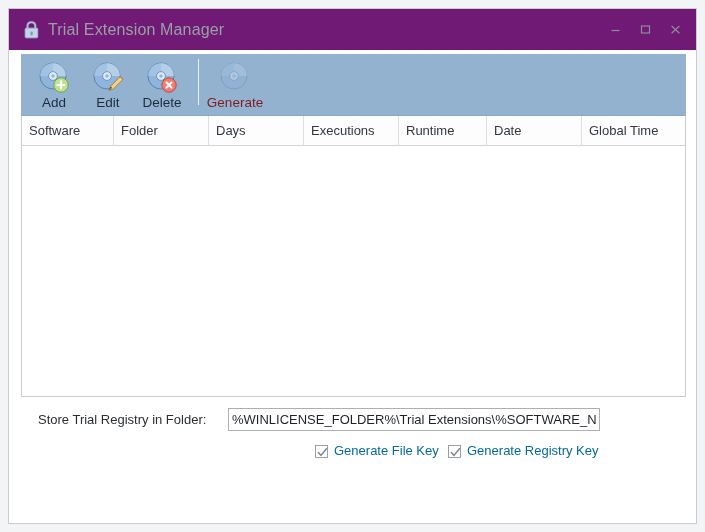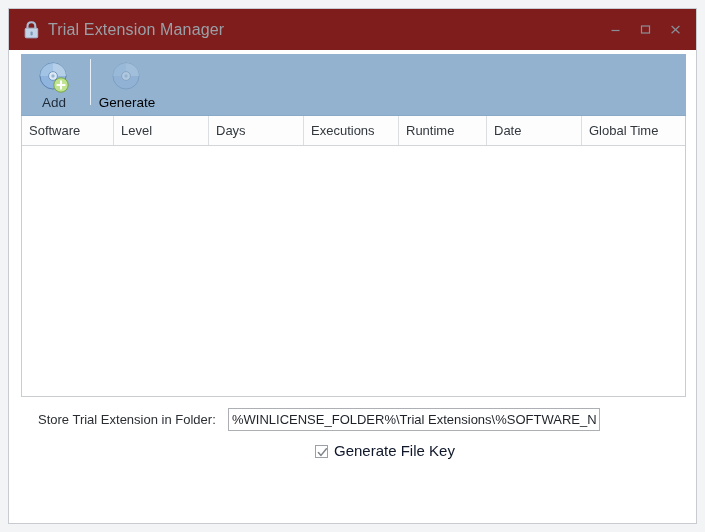--- a/index.html
+++ b/index.html
@@ -34,21 +34,21 @@
     border: 1px solid #c8ccd1;
     box-sizing: border-box;
   }
 
   
   .titlebar {
     position: absolute;
     left: 0; top: 0;
     width: 100%;
     height: 41px;
-    background: #7f1d1d;
+    background: #701a75;
     box-sizing: border-box;
   }
   .title-icon {
     position: absolute;
     left: 13px;
     top: 11px;
     width: 19px;
     height: 20px;
   }
   .title-text {
@@ -117,21 +117,21 @@
     height: 32px;
     position: relative;
   }
   .tb-btn .lbl {
     margin-top: 2px;
     font-size: 13.5px;
     color: #1f2b38;
     white-space: nowrap;
     line-height: 16px;
   }
-  .tb-btn.disabled .lbl { color: #000000; }
+  .tb-btn.disabled .lbl { color: #7f1d1d; }
   .tb-btn.disabled .ico { opacity: 0.42; }
   .tb-sep {
     width: 1px;
     height: 46px;
     background: #e8eef5;
     margin: 5px 9px 0 9px;
   }
 
   
   .grid {
@@ -238,22 +238,22 @@
     position: relative;
     flex: none;
   }
   .chk-box svg {
     position: absolute;
     left: 1px;
     top: 1px;
   }
   .chk-label {
     margin-left: 6px;
-    font-size: 15px;
-    color: #0f172a;
+    font-size: 13px;
+    color: #0369a1;
     white-space: nowrap;
     line-height: 16px;
   }
 
   
   .statusbar {
     position: absolute;
     left: 0;
     bottom: 0;
     width: 100%;
@@ -337,21 +337,50 @@
               <path d="M2 15 A13 13 0 0 1 15 2 L15 15 Z" fill="#aac9e6" opacity="0.7"></path>
               <circle cx="15" cy="15" r="4.4" fill="#dce9f5" stroke="#6b8fb8" stroke-width="0.9"></circle>
               <circle cx="15" cy="15" r="1.7" fill="#9ab6d4"></circle>
               <circle cx="23" cy="24" r="7.2" fill="#bfe38e" stroke="#78a646" stroke-width="1"></circle>
               <path d="M23 20.4 V27.6 M19.4 24 H26.6" stroke="#ffffff" stroke-width="2.1" stroke-linecap="round"></path>
             </svg>
           </span>
           <span class="lbl">Add</span>
         </div>
 
-
+        <div class="tb-btn">
+          <span class="ico">
+            <svg class="disc-ico" width="32" height="32" viewBox="0 0 32 32" xmlns="http://www.w3.org/2000/svg">
+              <circle cx="15" cy="15" r="13" fill="#8fb4dd" stroke="#5b82ad" stroke-width="1"></circle>
+              <path d="M15 2 A13 13 0 0 1 28 15 L15 15 Z" fill="#bcd3ea" opacity="0.85"></path>
+              <path d="M2 15 A13 13 0 0 1 15 2 L15 15 Z" fill="#aac9e6" opacity="0.7"></path>
+              <circle cx="15" cy="15" r="4.4" fill="#dce9f5" stroke="#6b8fb8" stroke-width="0.9"></circle>
+              <circle cx="15" cy="15" r="1.7" fill="#9ab6d4"></circle>
+              <path d="M17 29.5 L18.6 25.2 L28.2 15.6 L31 18.4 L21.4 28 Z" fill="#f2d08a" stroke="#9c7c3c" stroke-width="0.9"></path>
+              <path d="M28.2 15.6 L31 18.4" stroke="#9c7c3c" stroke-width="0.9"></path>
+              <path d="M17 29.5 L18.6 25.2 L20.2 26.8 Z" fill="#6d5632"></path>
+            </svg>
+          </span>
+          <span class="lbl">Edit</span>
+        </div>
+
+        <div class="tb-btn">
+          <span class="ico">
+            <svg class="disc-ico" width="32" height="32" viewBox="0 0 32 32" xmlns="http://www.w3.org/2000/svg">
+              <circle cx="15" cy="15" r="13" fill="#8fb4dd" stroke="#5b82ad" stroke-width="1"></circle>
+              <path d="M15 2 A13 13 0 0 1 28 15 L15 15 Z" fill="#bcd3ea" opacity="0.85"></path>
+              <path d="M2 15 A13 13 0 0 1 15 2 L15 15 Z" fill="#aac9e6" opacity="0.7"></path>
+              <circle cx="15" cy="15" r="4.4" fill="#dce9f5" stroke="#6b8fb8" stroke-width="0.9"></circle>
+              <circle cx="15" cy="15" r="1.7" fill="#9ab6d4"></circle>
+              <circle cx="23" cy="24" r="7.2" fill="#ef7d72" stroke="#bf4a40" stroke-width="1"></circle>
+              <path d="M20.6 21.6 L25.4 26.4 M25.4 21.6 L20.6 26.4" stroke="#ffffff" stroke-width="2.1" stroke-linecap="round"></path>
+            </svg>
+          </span>
+          <span class="lbl">Delete</span>
+        </div>
 
         <div class="tb-sep"></div>
 
         <div class="tb-btn disabled">
           <span class="ico">
             <svg class="disc-ico" width="32" height="32" viewBox="0 0 32 32" xmlns="http://www.w3.org/2000/svg">
               <circle cx="15" cy="15" r="13" fill="#8fb4dd" stroke="#5b82ad" stroke-width="1"></circle>
               <path d="M15 2 A13 13 0 0 1 28 15 L15 15 Z" fill="#bcd3ea" opacity="0.85"></path>
               <path d="M2 15 A13 13 0 0 1 15 2 L15 15 Z" fill="#aac9e6" opacity="0.7"></path>
               <circle cx="15" cy="15" r="4.4" fill="#dce9f5" stroke="#6b8fb8" stroke-width="0.9"></circle>
@@ -363,21 +392,21 @@
 
       </div>
     </div>
 
     <div class="grid">
       <div class="grid-head">
         <div class="gh-cell" style="width:92px">
             <span>Software</span>
           </div>
         <div class="gh-cell" style="width:95px">
-            <span>Level</span>
+            <span>Folder</span>
           </div>
         <div class="gh-cell" style="width:95px">
             <span>Days</span>
           </div>
         <div class="gh-cell" style="width:95px">
             <span>Executions</span>
           </div>
         <div class="gh-cell" style="width:88px">
             <span>Runtime</span>
           </div>
@@ -385,30 +414,38 @@
             <span>Date</span>
           </div>
         <div class="gh-cell" style="width:103px">
             <span>Global Time</span>
           </div>
       </div>
       <div class="grid-body"></div>
     </div>
 
     <div class="folder-row">
-      <span class="folder-label">Store Trial Extension in Folder:</span>
+      <span class="folder-label">Store Trial Registry in Folder:</span>
       <input class="folder-input" type="text" value="%WINLICENSE_FOLDER%\Trial Extensions\%SOFTWARE_NAME%" style="">
     </div>
 
     <div class="check-row">
       <div class="chk-group file">
         <span class="chk-box">
           <svg width="11" height="11" viewBox="0 0 11 11">
             <path d="M1.4 5.6 L4 8.4 L9.4 1.8" fill="none" stroke="#7e848a" stroke-width="1.5" stroke-linecap="round" stroke-linejoin="round"></path>
           </svg>
         </span>
         <span class="chk-label">Generate File Key</span>
       </div>
+      <div class="chk-group registry">
+        <span class="chk-box">
+          <svg width="11" height="11" viewBox="0 0 11 11">
+            <path d="M1.4 5.6 L4 8.4 L9.4 1.8" fill="none" stroke="#7e848a" stroke-width="1.5" stroke-linecap="round" stroke-linejoin="round"></path>
+          </svg>
+        </span>
+        <span class="chk-label">Generate Registry Key</span>
+      </div>
     </div>
 
 
   </div>
 </div>
 
 </body></html>

